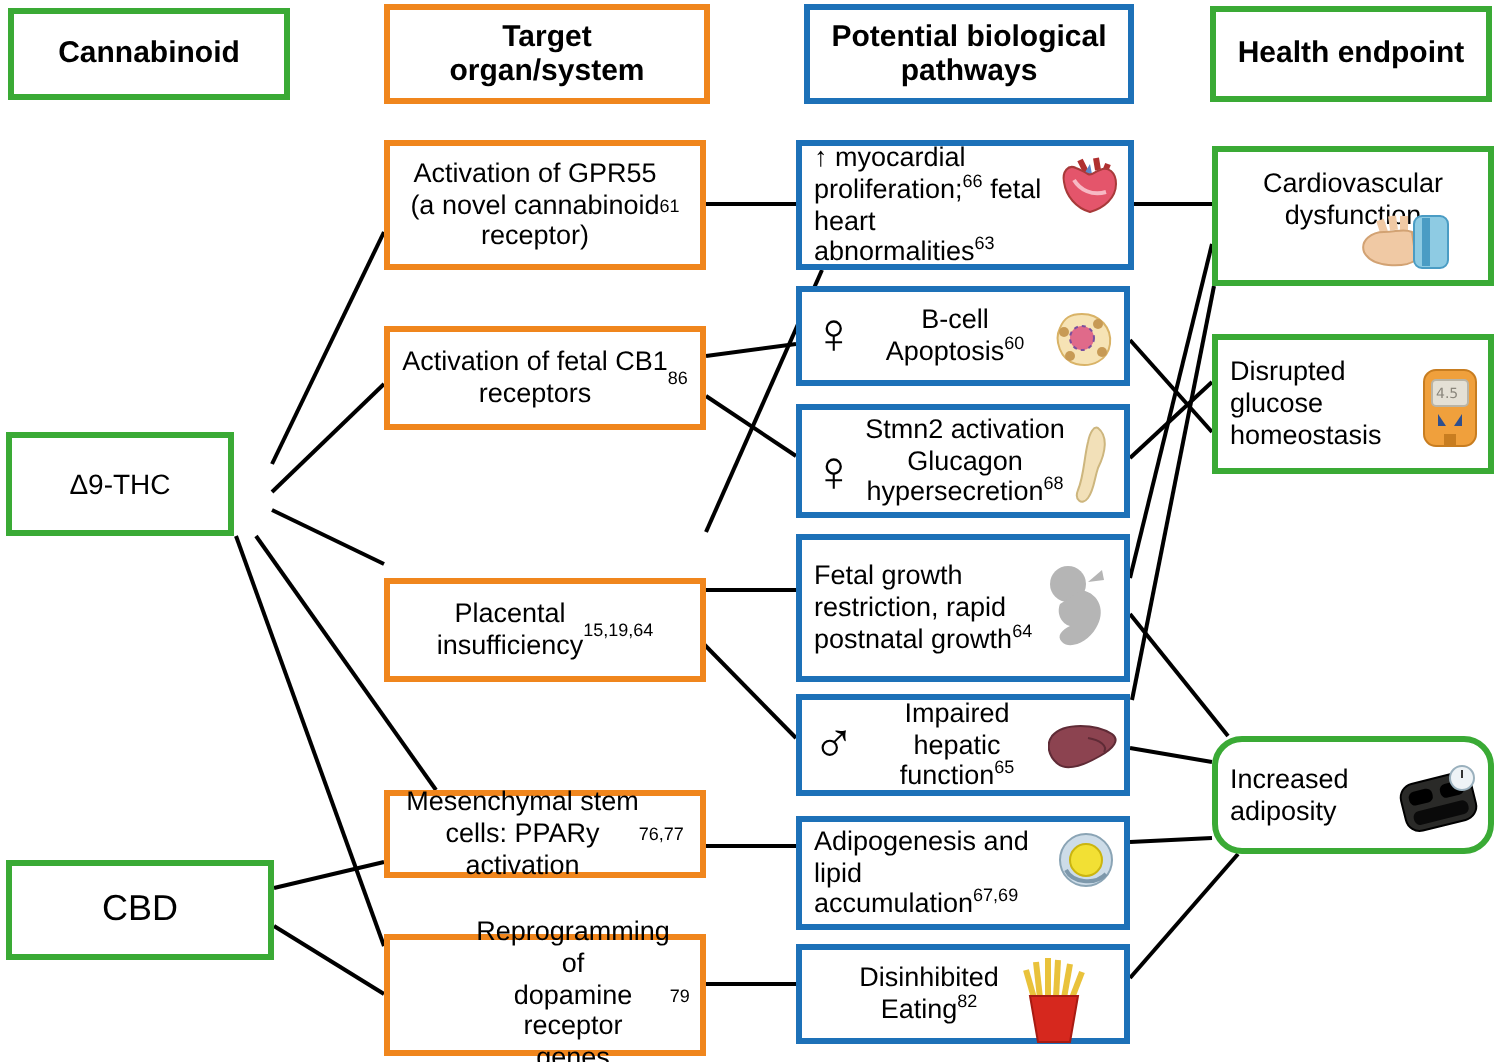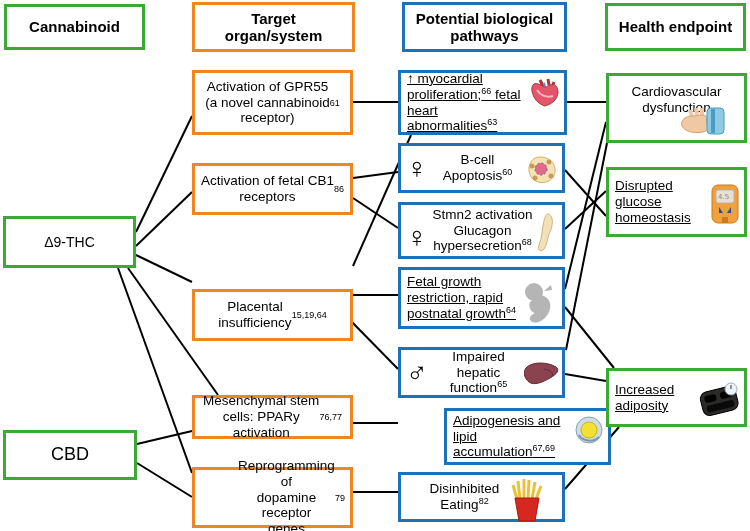--- a/index.html
+++ b/index.html
@@ -12,52 +12,52 @@
   .box{
     position:absolute;box-sizing:border-box;background:#fff;z-index:1;
     display:flex;align-items:center;justify-content:center;
     text-align:center;font-size:13.5px;line-height:1.17;padding:3px 6px;
   }
   .box sup{font-size:9px;line-height:0;}
   .hdr{font-weight:bold;font-size:15px;line-height:1.15;}
   .green{border:3px solid #3aaa35;}
   .orange{border:3px solid #f0861d;}
   .blue{border:3px solid #1d71b8;}
-  .left{justify-content:flex-start;text-align:left;text-decoration:underline;}
+  .left{justify-content:flex-start;text-align:left;}
   .sym{
     position:absolute;left:5px;top:50%;transform:translateY(-50%);
     font-size:29px;font-weight:normal;line-height:1;z-index:2;
   }
   .icon{position:absolute;z-index:2;}
   
   #hdr-cannabinoid{left:4px;top:4px;width:141px;height:46px;}
   #hdr-target{left:192px;top:2px;width:163px;height:50px;}
   #hdr-pathways{left:402px;top:2px;width:165px;height:50px;}
   #hdr-health{left:605px;top:3px;width:141px;height:48px;}
   
-  #node-thc{left:3px;top:216px;width:133px;height:52px;font-size:14px;}
+  #node-thc{left:3px;top:216px;width:114px;height:52px;font-size:14px;}
   #node-cbd{left:3px;top:430px;width:134px;height:50px;font-size:18px;}
   
   #node-gpr55{left:192px;top:70px;width:161px;height:65px;}
   #node-cb1{left:192px;top:163px;width:161px;height:52px;}
   #node-plac{left:192px;top:265px;width:161px;height:52px;margin-top:24px;}
   #node-mes{left:192px;top:395px;width:161px;height:44px;}
   #node-repro{left:192px;top:467px;width:161px;height:61px;padding-left:44px;}
   
   #node-myo{left:398px;top:70px;width:169px;height:65px;padding-right:38px;}
   #node-bcell{left:398px;top:143px;width:167px;height:50px;padding-left:30px;padding-right:38px;}
   #node-stmn2{left:398px;top:202px;width:167px;height:57px;padding-left:26px;padding-right:24px;}
-  #node-fetal{left:398px;top:267px;width:167px;height:62px;padding-right:42px;}
+  #node-fetal{left:398px;top:267px;width:167px;height:74px;padding-right:42px;}
   #node-hepatic{left:398px;top:347px;width:167px;height:51px;padding-left:30px;padding-right:36px;}
-  #node-adipo{left:398px;top:408px;width:167px;height:57px;padding-right:32px;margin-left:46px;}
+  #node-adipo{left:398px;top:408px;width:167px;height:57px;padding-right:32px;}
   #node-eating{left:398px;top:472px;width:167px;height:50px;padding-right:40px;}
   
   #node-cardio{left:606px;top:73px;width:141px;height:70px;align-items:flex-start;padding-top:8px;}
   #node-glucose{left:606px;top:167px;width:141px;height:70px;padding-right:38px;}
-  #node-adiposity{left:606px;top:368px;width:141px;height:59px;}
+  #node-adiposity{left:606px;top:368px;width:141px;height:59px;border-radius:15px;}
 </style>
 </head>
 <body>
 
 <div id="figure">
   <svg id="edges" width="750" height="531">
       <line x1="136" y1="232" x2="192" y2="116" stroke="#000000" stroke-width="2"></line>
       <line x1="136" y1="246" x2="192" y2="192" stroke="#000000" stroke-width="2"></line>
       <line x1="136" y1="255" x2="192" y2="282" stroke="#000000" stroke-width="2"></line>
       <line x1="128" y1="268" x2="218" y2="395" stroke="#000000" stroke-width="2"></line>

